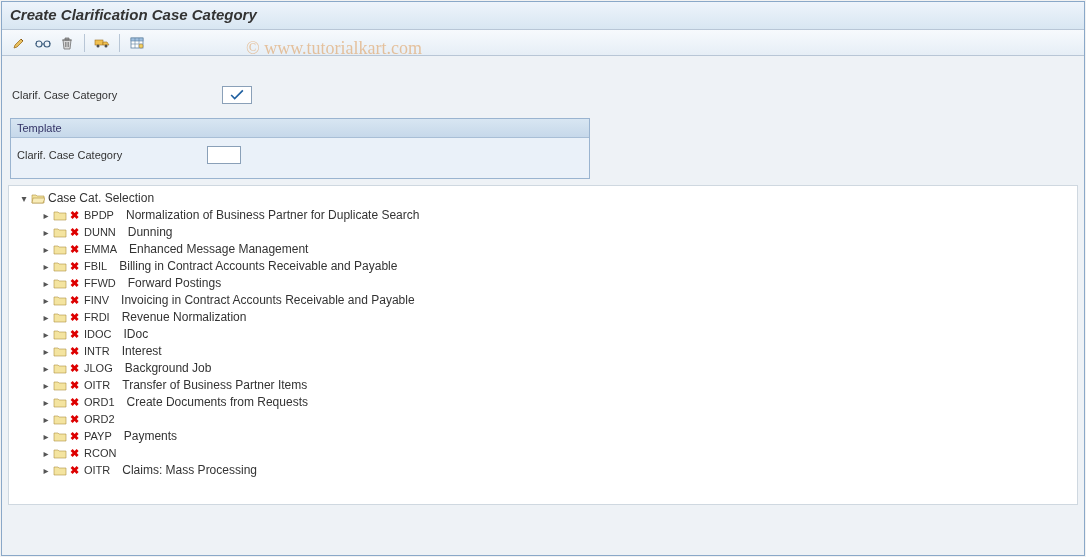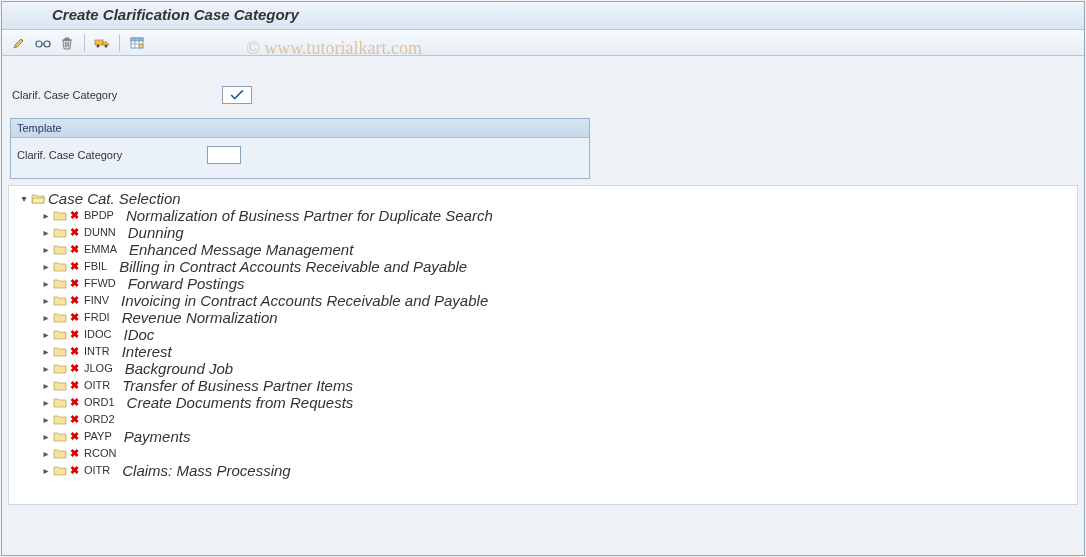--- a/index.html
+++ b/index.html
@@ -1,40 +1,40 @@
 <!DOCTYPE html>
 <html><head>
   <meta charset="utf-8">
   <style>
     * { box-sizing: border-box; margin: 0; padding: 0; }
     html, body { width: 1086px; height: 557px; font-family: Arial, sans-serif; font-size: 11px; background: #f2f2f2; overflow: hidden; }
     .window { width: 1084px; height: 555px; border: 1px solid #8aa8c8; background: #eef2f6; margin:1px; position: relative; }
     .title-bar { background: linear-gradient(#eef4fb, #d8e6f2); border-bottom: 1px solid #b8c6d6; padding: 4px 8px 6px 8px; }
-    .title-text { font-style: italic; font-weight: bold; font-size: 15px; color: #333; margin-left: 42px; }
+    .title-text { font-style: italic; font-weight: bold; font-size: 15px; color: #333; }
     .toolbar { background: linear-gradient(#f7fafd, #e6eef6); border-bottom: 1px solid #b8c6d6; padding: 3px 6px; height: 26px; display:flex; align-items:center; gap:2px; }
     .tbtn { width: 22px; height: 20px; display:inline-flex; align-items:center; justify-content:center; border: 1px solid transparent; border-radius:2px; cursor:pointer; }
     .tsep { width:1px; height:18px; background:#b8c6d6; margin:0 4px; }
     .content { padding: 0; }
     .field-row { display:flex; align-items:center; padding: 30px 10px 10px 10px; gap:10px; }
     .field-label { width: 200px; color:#333; }
     .field-input { width: 30px; height: 18px; border: 1px solid #8aa0b8; background:#fff; text-align:left; padding:1px 2px; font-size:11px;}
     .check-img { width:14px; height:14px; display:inline-block;}
     .panel { margin: 4px 8px 0 8px; width: 580px; border:1px solid #9ab4d0; background: #fde047; }
     .panel-header { background: linear-gradient(#d8e6f2,#c6d8ea); border-bottom:1px solid #a8bed6; padding:3px 6px; font-size:11px; color:#336; }
     .panel-body { padding: 8px 6px 14px 6px; background:#eaf1f9; display:flex; align-items:center; gap:10px;}
     .panel-body .field-label { width: 180px; }
     .panel-body .field-input2 { width: 34px; height:18px; border:1px solid #8aa0b8; background:#fff;}
     .tree-area { margin: 6px 6px 0 6px; background:#fff; border:1px solid #cfd8e0; height: 320px; overflow:auto; padding:4px 0;}
     .tree-root { padding-left: 6px; }
     .tree-node { display:flex; align-items:center; height:17px; line-height:17px; padding-left:4px;}
     .expander { width:10px; height:10px; margin-right:2px; display:inline-flex; align-items:center; justify-content:center; font-size:10px; color:#555; cursor:pointer;}
     .folder-open, .folder-closed { width:14px; height:11px; margin-right:3px; }
     .redx { color:#d00; font-weight:bold; margin-right:4px; font-size:11px; width:10px;}
     .tcode { font-family: Arial; font-size:11px; color:#333; margin-right:12px;}
-    .tdesc { font-size:15px; color:#333; white-space:nowrap;font-style:italic;}
+    .tdesc { font-size:12px; color:#333; white-space:nowrap;}
     .children { padding-left: 22px; }
     .watermark { position:absolute; top:36px; left:244px; color:#e0a060; font-size:18px; opacity:0.6; pointer-events:none; font-family: Georgia, serif;}
     svg { display:block; }
   </style>
 </head>
 <body>
 
 <div class="window">
   <div class="title-bar">
     <span class="title-text">Create Clarification Case Category</span>

